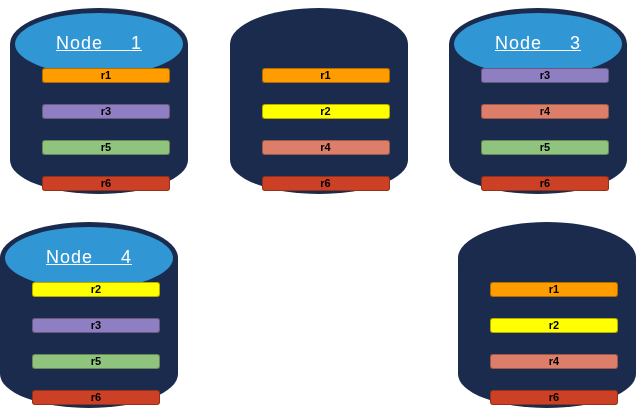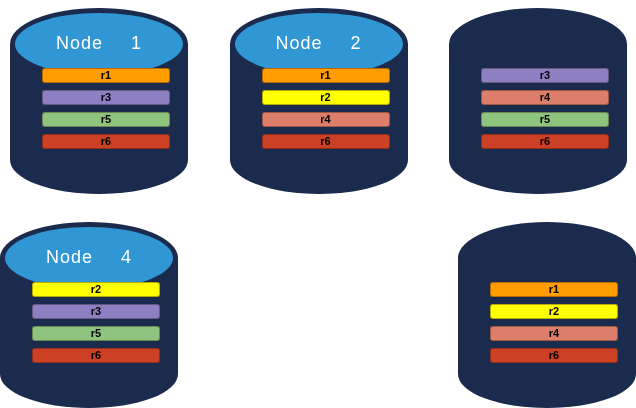--- a/index.html
+++ b/index.html
@@ -69,29 +69,30 @@
   }
   .cyl-title {
     display: block;
     line-height: 60px;
     color: #ffffff;
     font-size: 18px;
     font-weight: 400;
     letter-spacing: 1px;
     word-spacing: 8px;
     white-space: pre;
+    text-decoration: underline;
   }
   .bars {
     position: absolute;
     top: 60px;
     left: 32px;
     right: 18px;
     display: flex;
     flex-direction: column;
-    gap: 7px;
+    gap: 21px;
   }
   .bar {
     height: 13px;
     border-radius: 3px;
     border: 1px solid rgba(40, 20, 0, 0.35);
     color: #000000;
     font-size: 11px;
     font-weight: bold;
     line-height: 13px;
     text-align: center;
@@ -114,34 +115,34 @@
         <div class="bar" style="background-color: rgb(255, 156, 0);">r1</div>
         <div class="bar" style="background-color: rgb(142, 127, 195);">r3</div>
         <div class="bar" style="background-color: rgb(143, 196, 126);">r5</div>
         <div class="bar" style="background-color: rgb(204, 65, 37);">r6</div>
       </div>
     </div>
 
     <div class="cyl">
       <div class="cyl-body"></div>
       <div class="cyl-rim"></div>
-      <div class="cyl-cap">
-        <span class="cyl-title">Node  2</span>
-      </div>
       <div class="bars">
         <div class="bar" style="background-color: rgb(255, 156, 0);">r1</div>
         <div class="bar" style="background-color: rgb(255, 255, 0);">r2</div>
         <div class="bar" style="background-color: rgb(221, 126, 107);">r4</div>
         <div class="bar" style="background-color: rgb(204, 65, 37);">r6</div>
       </div>
     </div>
 
     <div class="cyl">
       <div class="cyl-body"></div>
       <div class="cyl-rim"></div>
+      <div class="cyl-cap">
+        <span class="cyl-title">Node  3</span>
+      </div>
       <div class="bars">
         <div class="bar" style="background-color: rgb(142, 127, 195);">r3</div>
         <div class="bar" style="background-color: rgb(221, 126, 107);">r4</div>
         <div class="bar" style="background-color: rgb(143, 196, 126);">r5</div>
         <div class="bar" style="background-color: rgb(204, 65, 37);">r6</div>
       </div>
     </div>
 
   </div>
 

